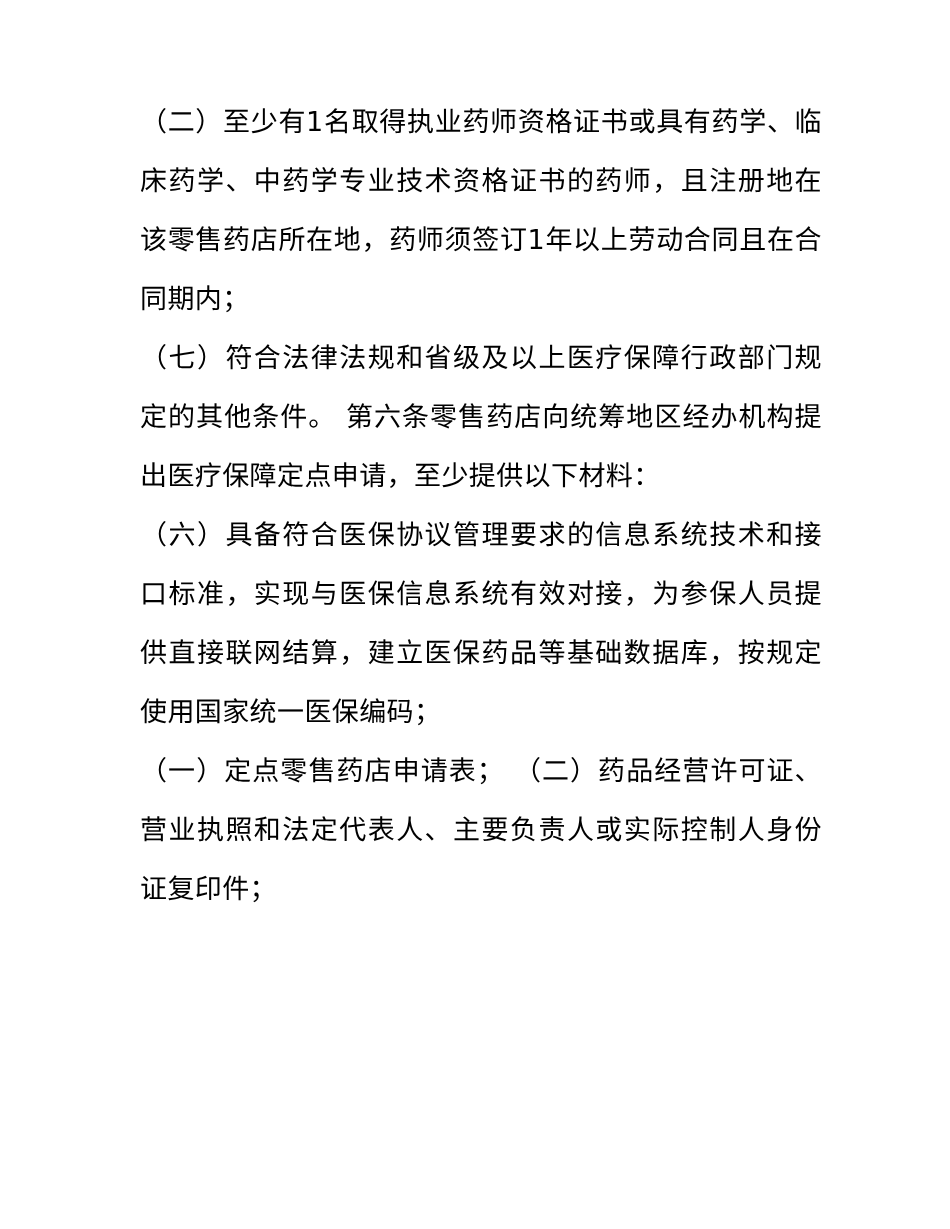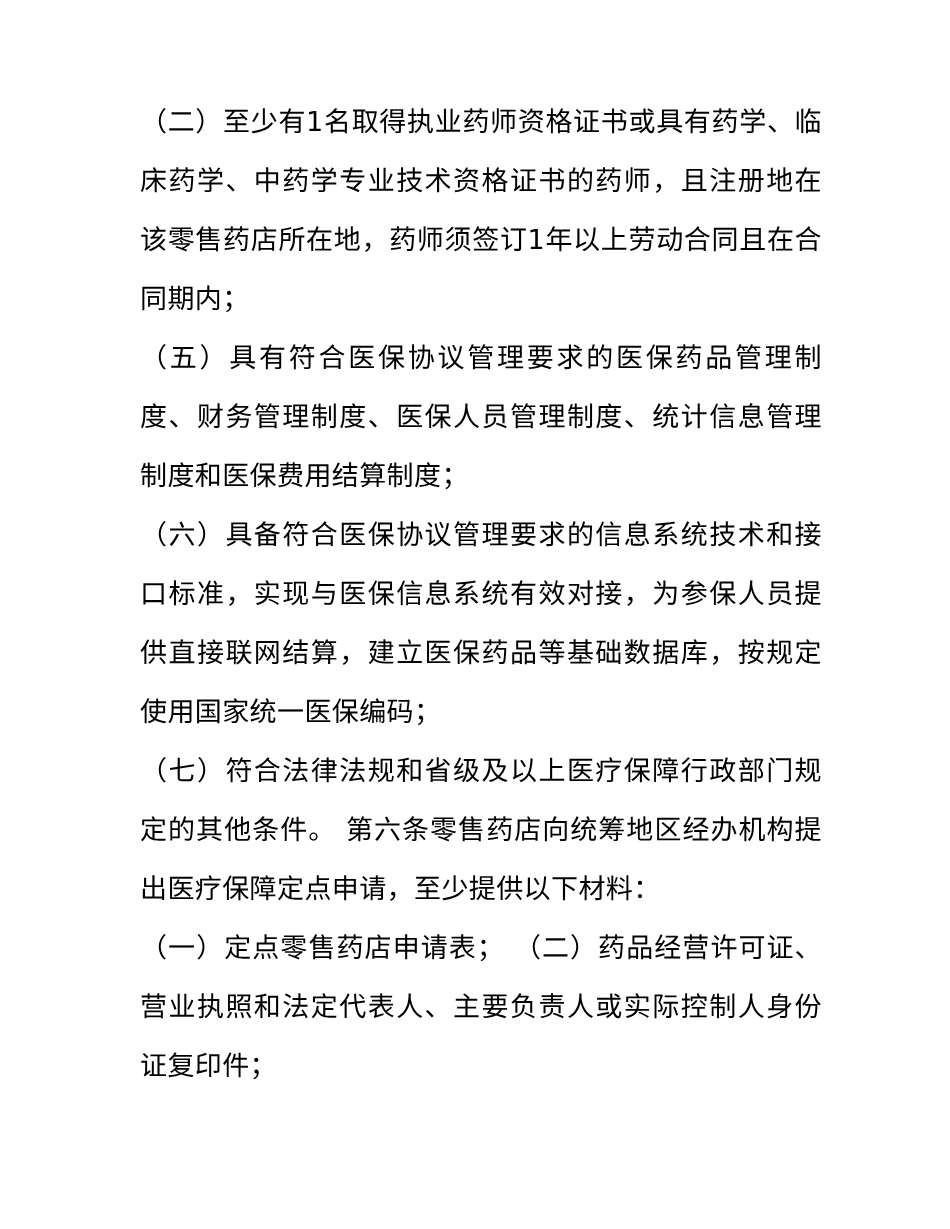--- a/index.html
+++ b/index.html
@@ -35,18 +35,17 @@
     white-space: pre-wrap;
     word-break: break-all;
   }
 </style>
 </head>
 <body>
 
 <div class="page">
   <div class="doc-body">
     <p class="para">（二）至少有1名取得执业药师资格证书或具有药学、临床药学、中药学专业技术资格证书的药师，且注册地在该零售药店所在地，药师须签订1年以上劳动合同且在合同期内；</p>
-    <p class="para">（五）具有符合医保协议管理要求的医保药品管理制度、财务管理制度、医保人员管理制度、统计信息管理制度和医保费用结算制度；</p>
+    <p class="para">（七）符合法律法规和省级及以上医疗保障行政部门规定的其他条件。 第六条零售药店向统筹地区经办机构提出医疗保障定点申请，至少提供以下材料：</p>
     <p class="para">（六）具备符合医保协议管理要求的信息系统技术和接口标准，实现与医保信息系统有效对接，为参保人员提供直接联网结算，建立医保药品等基础数据库，按规定使用国家统一医保编码；</p>
-    <p class="para">（七）符合法律法规和省级及以上医疗保障行政部门规定的其他条件。 第六条零售药店向统筹地区经办机构提出医疗保障定点申请，至少提供以下材料：</p>
     <p class="para">（一）定点零售药店申请表； （二）药品经营许可证、营业执照和法定代表人、主要负责人或实际控制人身份证复印件；</p>
   </div>
 </div>
 
 </body></html>

